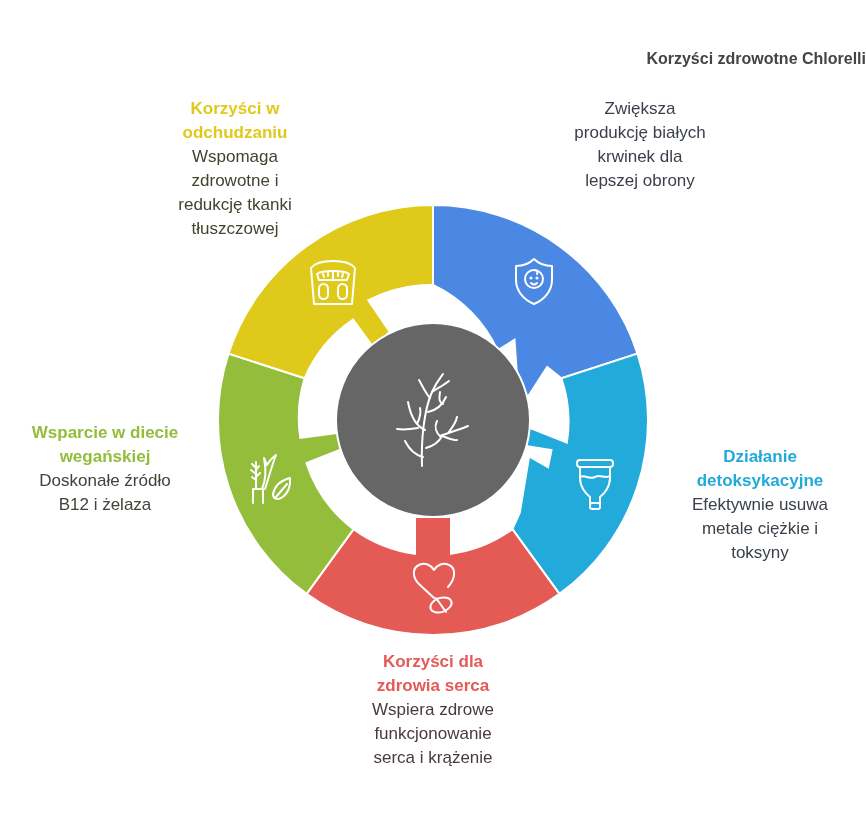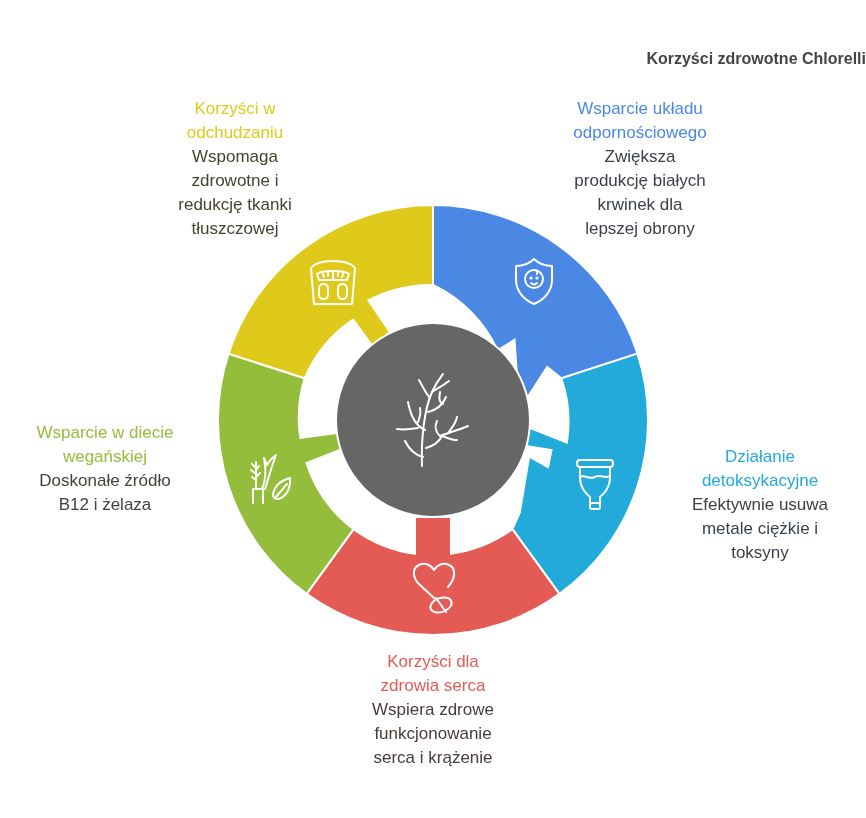--- a/index.html
+++ b/index.html
@@ -2,21 +2,21 @@
 <html><head>
   <meta charset="utf-8">
   <style>
     html, body { margin: 0; padding: 0; background: #ffffff; }
     body { width: 866px; height: 818px; position: relative; overflow: hidden;
            font-family: "Liberation Sans", "DejaVu Sans", sans-serif; }
     .title { position: absolute; left: 0; width: 866px; top: 50px; text-align: right;
              font-size: 16px; font-weight: bold; color: #444444; }
     svg.wheel { position: absolute; left: 0; top: 0; }
     .label { position: absolute; text-align: center; font-size: 17px; line-height: 24px; }
-    .label .head { font-weight: normal; display: block; }
+    .label .head { font-weight: bold; display: block; }
     .label .body { display: block; }
   </style>
 </head>
 <body>
 
 <div class="title">Korzyści zdrowotne Chlorelli</div>
 
 <svg class="wheel" width="866" height="818" viewBox="0 0 866 818">
 
   <g>
@@ -102,24 +102,20 @@
   </span>
   <span class="body" style="color:#45432f">
     <span>Wspomaga</span><br>
     <span>zdrowotne i</span><br>
     <span>redukcję tkanki</span><br>
     <span>tłuszczowej</span>
   </span>
 </div>
 
 <div class="label" style="left:530px; top:97px; width:220px;">
-  <span class="head" style="color:#4a88e4">
-    <span>Wsparcie układu</span><br>
-    <span>odpornościowego</span>
-  </span>
   <span class="body" style="color:#3a3f4a">
     <span>Zwiększa</span><br>
     <span>produkcję białych</span><br>
     <span>krwinek dla</span><br>
     <span>lepszej obrony</span>
   </span>
 </div>
 
 <div class="label" style="left:660px; top:445px; width:200px;">
   <span class="head" style="color:#22aadb">

